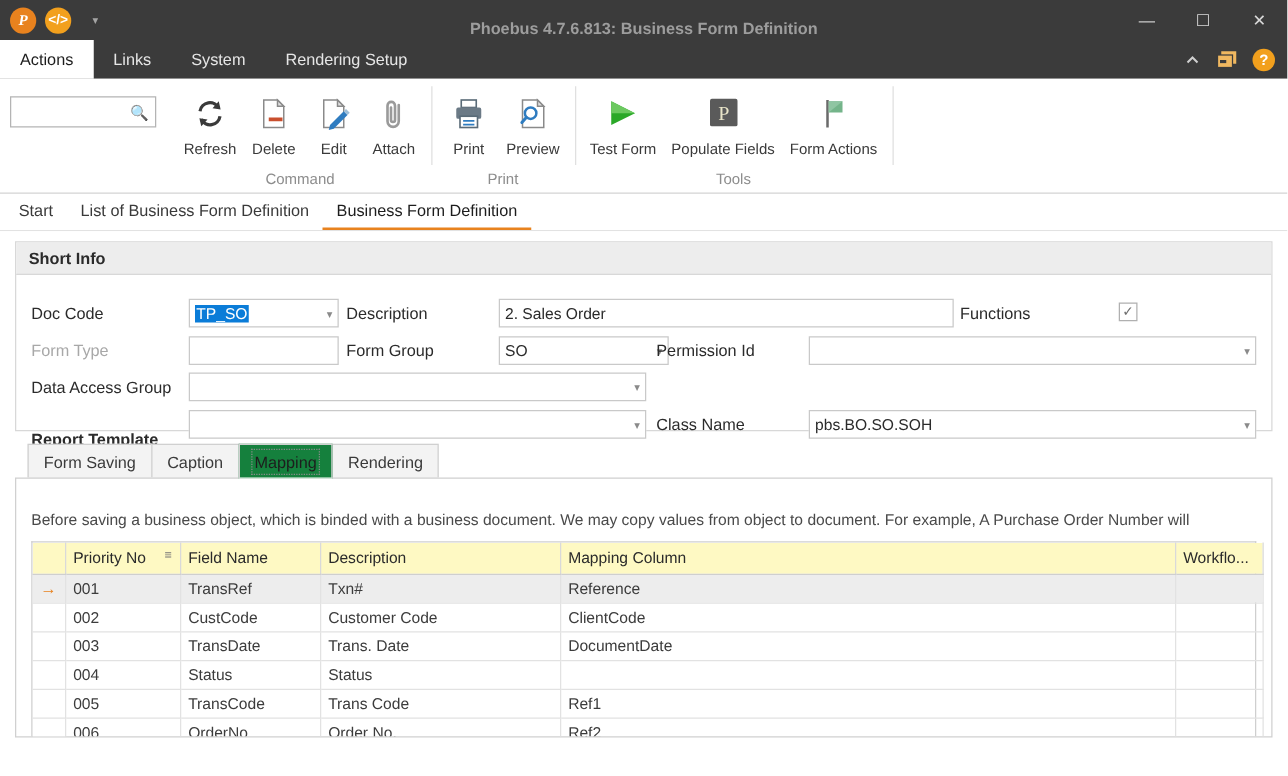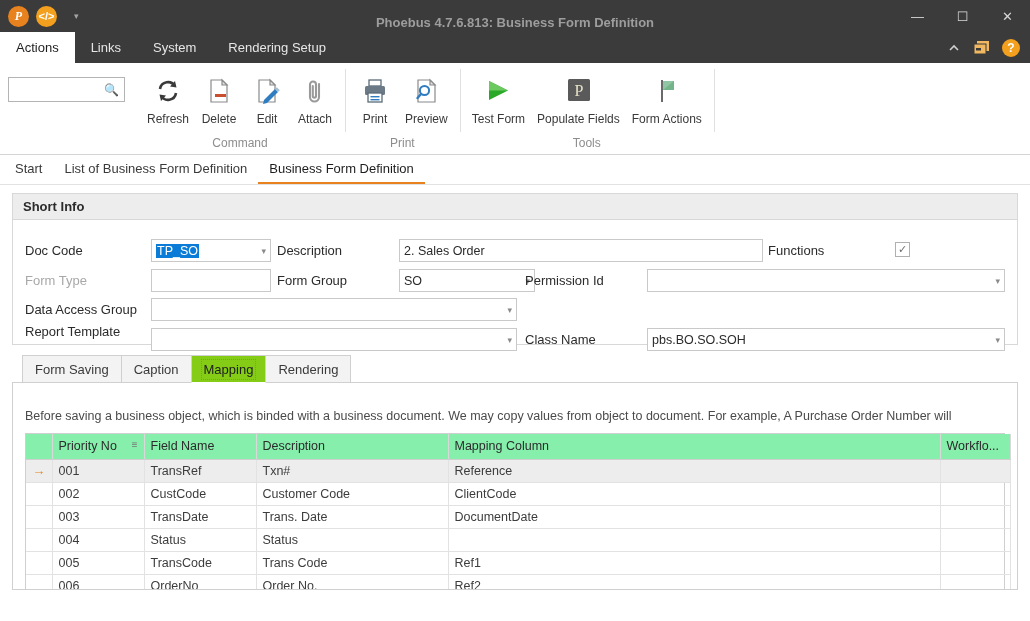--- a/index.html
+++ b/index.html
@@ -137,37 +137,37 @@
   }
 
   
   .lowtabs { display:flex; align-items:flex-end; margin-top:10px; padding-left:10px; }
   .lowtab {
     padding:6px 12px 5px 12px; font-size:13px; color:#3a3a3a;
     border:1px solid #d0d0d0; background:#f3f3f3; margin-right:-1px;
     cursor:pointer; position:relative;
   }
   .lowtab.active {
-    background:#84cc16; border-bottom-color:#ffffff; z-index:2;
+    background:#15803d; border-bottom-color:#ffffff; z-index:2;
     color:#1d1d1d;
   }
   .lowtab.active .focusring { outline:1px dotted #8a8a8a; outline-offset:2px; display:block; }
   .focusring { display:none; }
 
   .lowpanel {
     border:1px solid #d0d0d0; background:#ffffff; margin-top:-1px;
     padding:26px 12px 0 12px; height:208px; overflow:hidden; position:relative;
   }
   .helptext { font-size:12.5px; color:#4a4a4a; margin-bottom:10px; white-space:nowrap; }
 
   
   .grid { border:1px solid #cfcfcf; border-bottom:none; width:100%; }
   table.g { border-collapse:collapse; width:100%; table-layout:fixed; font-size:12.5px; }
   table.g th {
-    background:#86efac; border-right:1px solid #d9d9d9; border-bottom:1px solid #cfcfcf;
+    background:#fef9c3; border-right:1px solid #d9d9d9; border-bottom:1px solid #cfcfcf;
     font-weight:normal; color:#2b2b2b; text-align:left;
     padding:4px 6px; height:25px; white-space:nowrap; overflow:hidden;
   }
   table.g td {
     border-right:1px solid #e2e2e2; border-bottom:1px solid #e2e2e2;
     padding:3px 6px; height:23px; color:#3c3c3c; white-space:nowrap; overflow:hidden;
   }
   table.g tr.sel td { background:#ededed; }
   .rowhdr { width:26px; text-align:center; background:#ffffff; }
   .rowhdr.sel { color:#e8821e; font-size:13px; }
@@ -399,21 +399,21 @@
         <span class="val"></span>
         <span class="caret" style="margin-left:auto;">▾</span>
       </div>
 
       <div class="fld-label" style="left:12px; top:82px;">Data Access Group</div>
       <div class="inp" style="left:138px; top:78px; width:366px;">
         <span class="val"></span>
         <span class="caret" style="margin-left:auto;">▾</span>
       </div>
 
-      <div class="fld-label" style="left:12px; top:104px;">Report Template</div>
+      <div class="fld-label" style="left:12px; top:124px;font-weight:bold;">Report Template</div>
       <div class="inp" style="left:138px; top:108px; width:366px;">
         <span class="val"></span>
         <span class="caret" style="margin-left:auto;">▾</span>
       </div>
 
       <div class="fld-label" style="left:512px; top:112px;">Class Name</div>
       <div class="inp" style="left:634px; top:108px; width:358px;">
         <span class="val">pbs.BO.SO.SOH</span>
         <span class="caret" style="margin-left:auto;">▾</span>
       </div>

